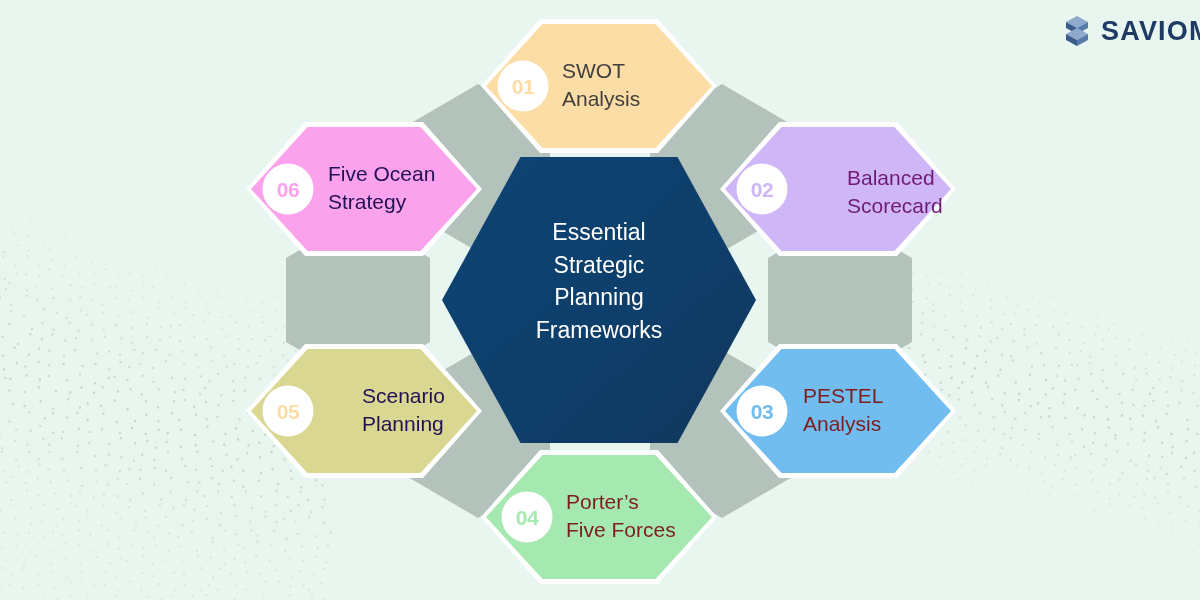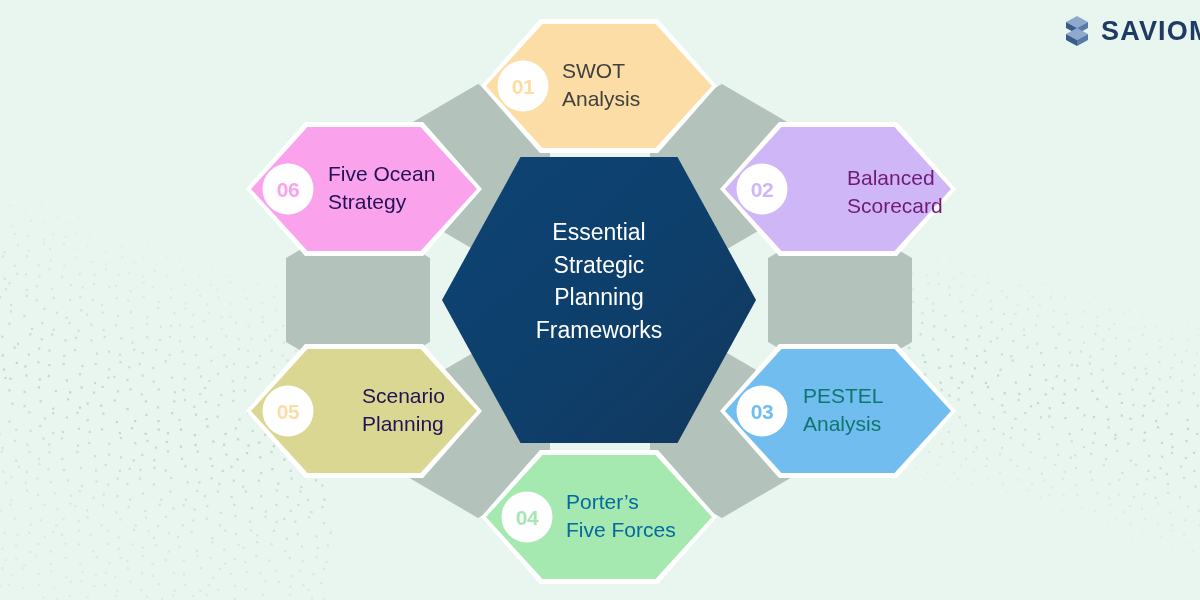--- a/index.html
+++ b/index.html
@@ -1393,23 +1393,23 @@
         <circle cx="288" cy="189" r="25.5" fill="#ffffff"></circle>
         <text x="288" y="196.5" text-anchor="middle" fill="#fba2ec" font-family="&quot;Liberation Sans&quot;, sans-serif" font-size="21" font-weight="bold" letter-spacing="-0.5">06</text>
       </g>
   </svg>
 
   <div id="label-layer">
       <div class="hex-label" style="left: 562px; top: 57px; width: 170px; color: #404040;">SWOT
 Analysis</div>
       <div class="hex-label" style="left: 803px; top: 164px; width: 168px; color: #701a75; margin-left: 44px;">Balanced
 Scorecard</div>
-      <div class="hex-label" style="left: 803px; top: 382px; width: 168px; color: #0f766e;">PESTEL
+      <div class="hex-label" style="left: 803px; top: 382px; width: 168px; color: #7f1d1d;">PESTEL
 Analysis</div>
-      <div class="hex-label" style="left: 566px; top: 488px; width: 166px; color: #0369a1;">Porter’s
+      <div class="hex-label" style="left: 566px; top: 488px; width: 166px; color: #7f1d1d;">Porter’s
 Five Forces</div>
       <div class="hex-label" style="left: 328px; top: 382px; width: 169px; color: rgb(34, 17, 85); margin-left: 34px;">Scenario
 Planning</div>
       <div class="hex-label" style="left: 328px; top: 160px; width: 169px; color: rgb(34, 17, 85);">Five Ocean
 Strategy</div>
       <div class="center-label" style="left: 449px; top: 216px; width: 300px; color: rgb(255, 255, 255);">Essential
 Strategic
 Planning
 Frameworks</div>
     </div>

